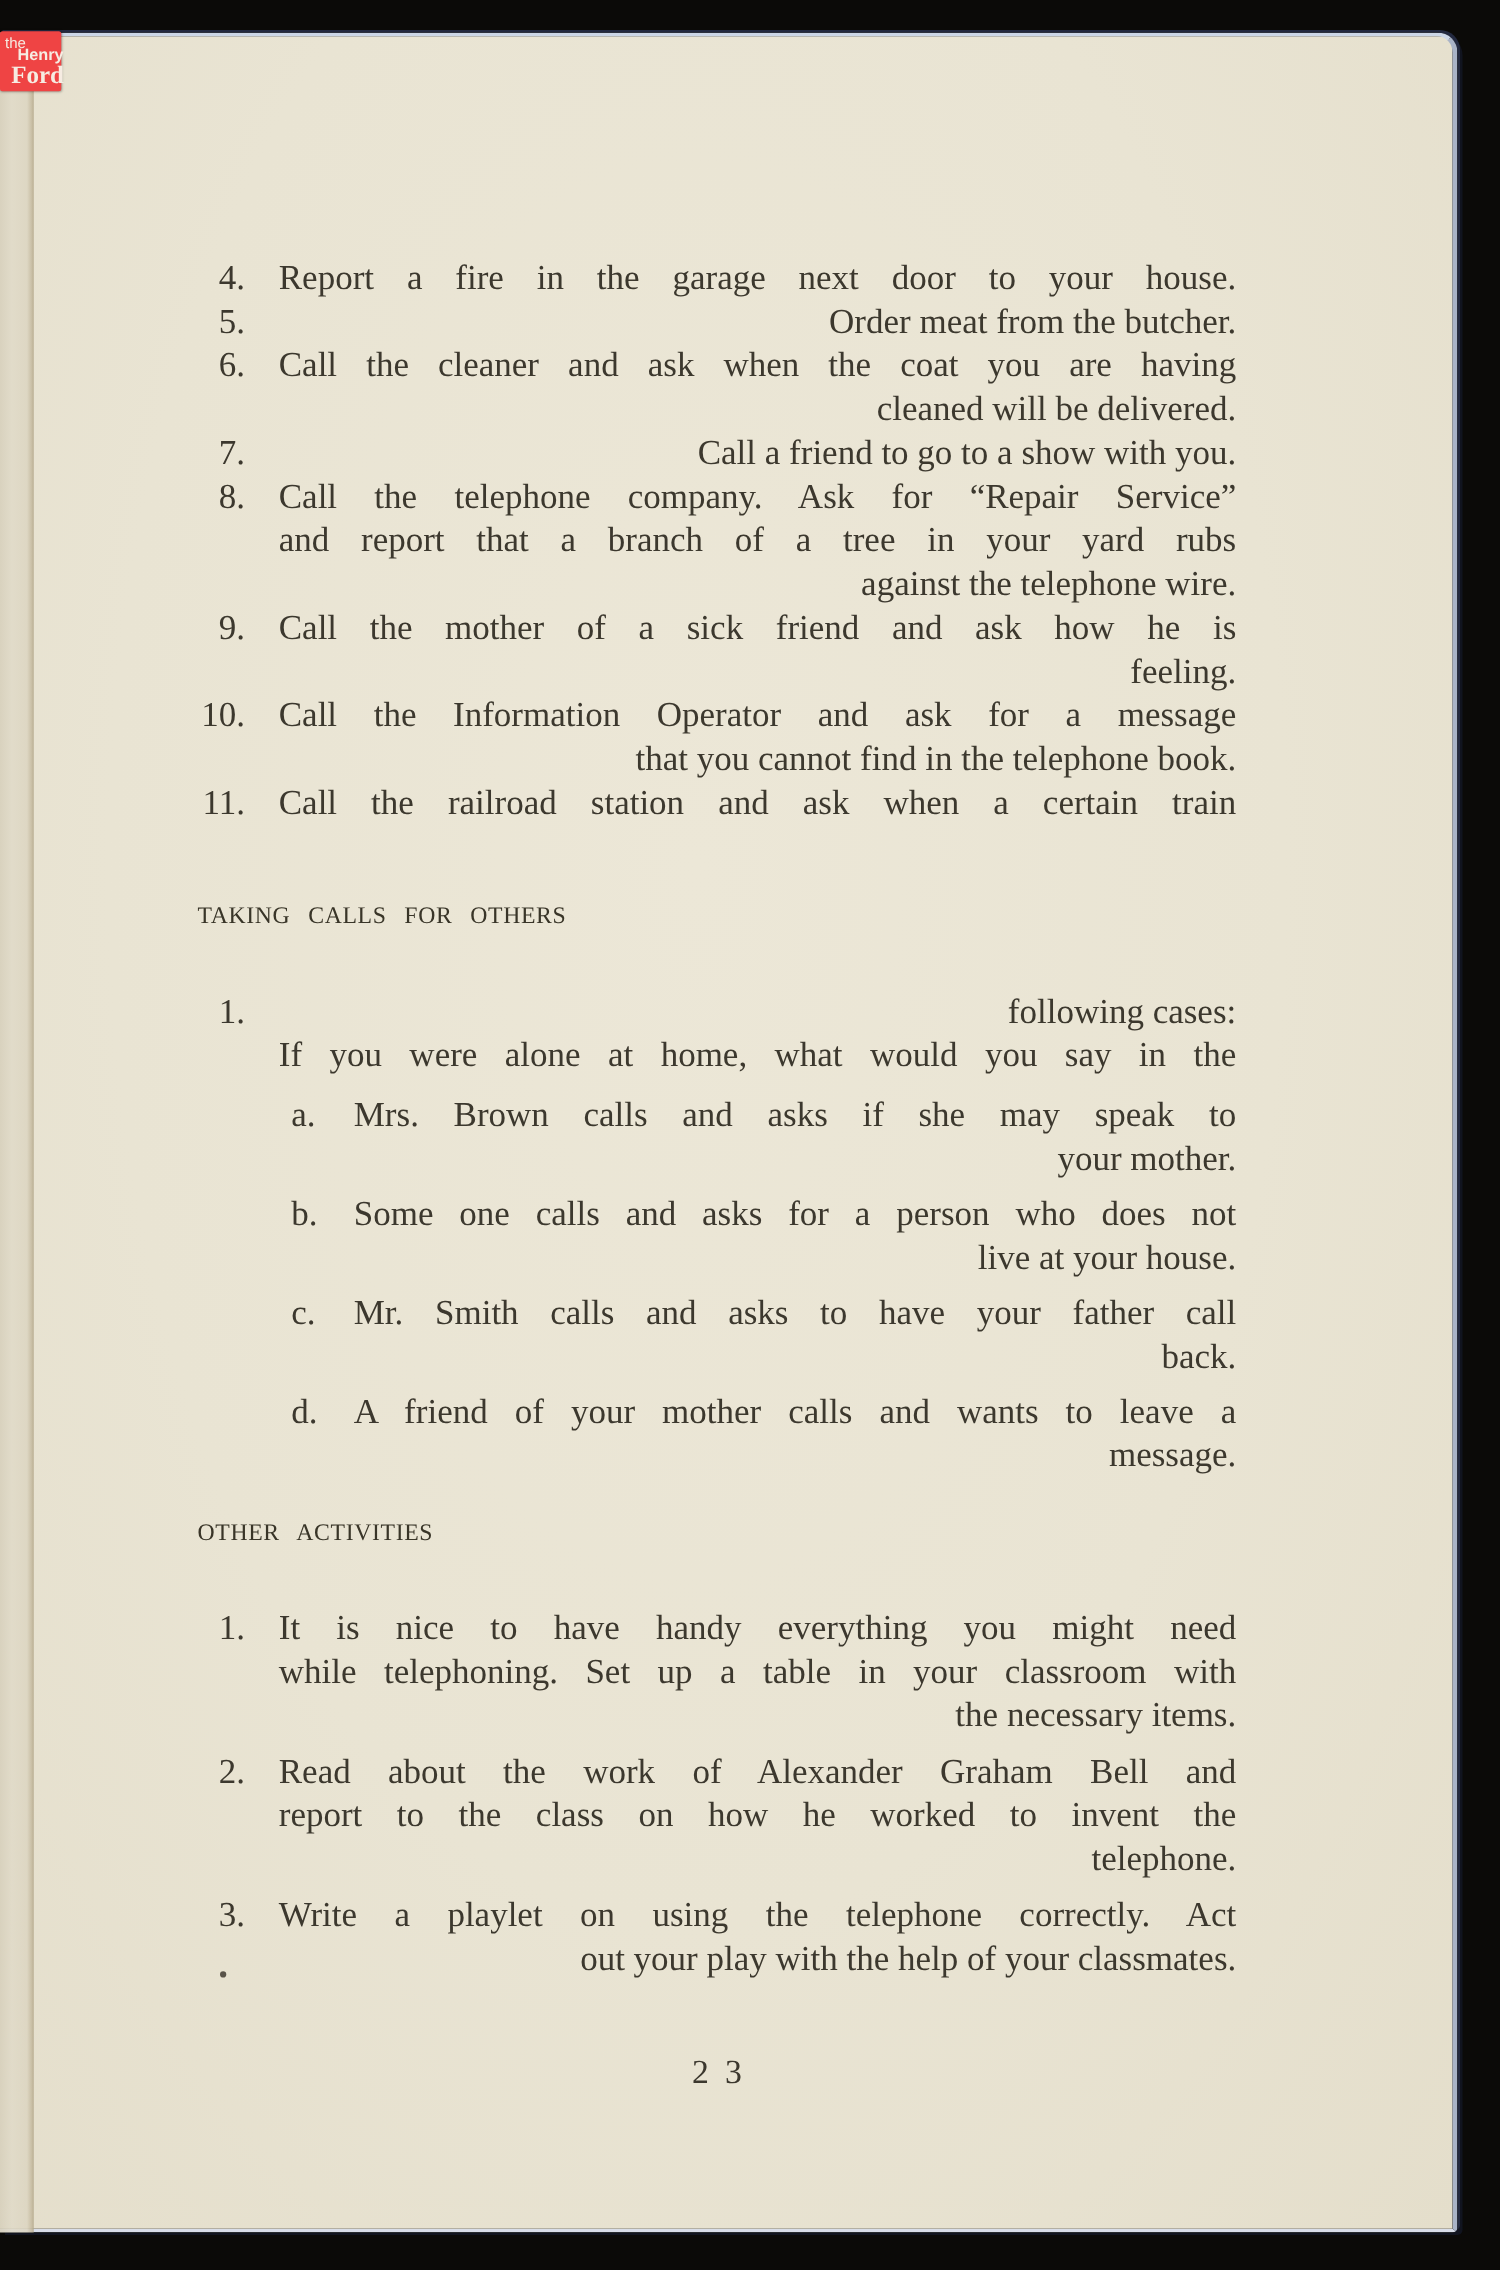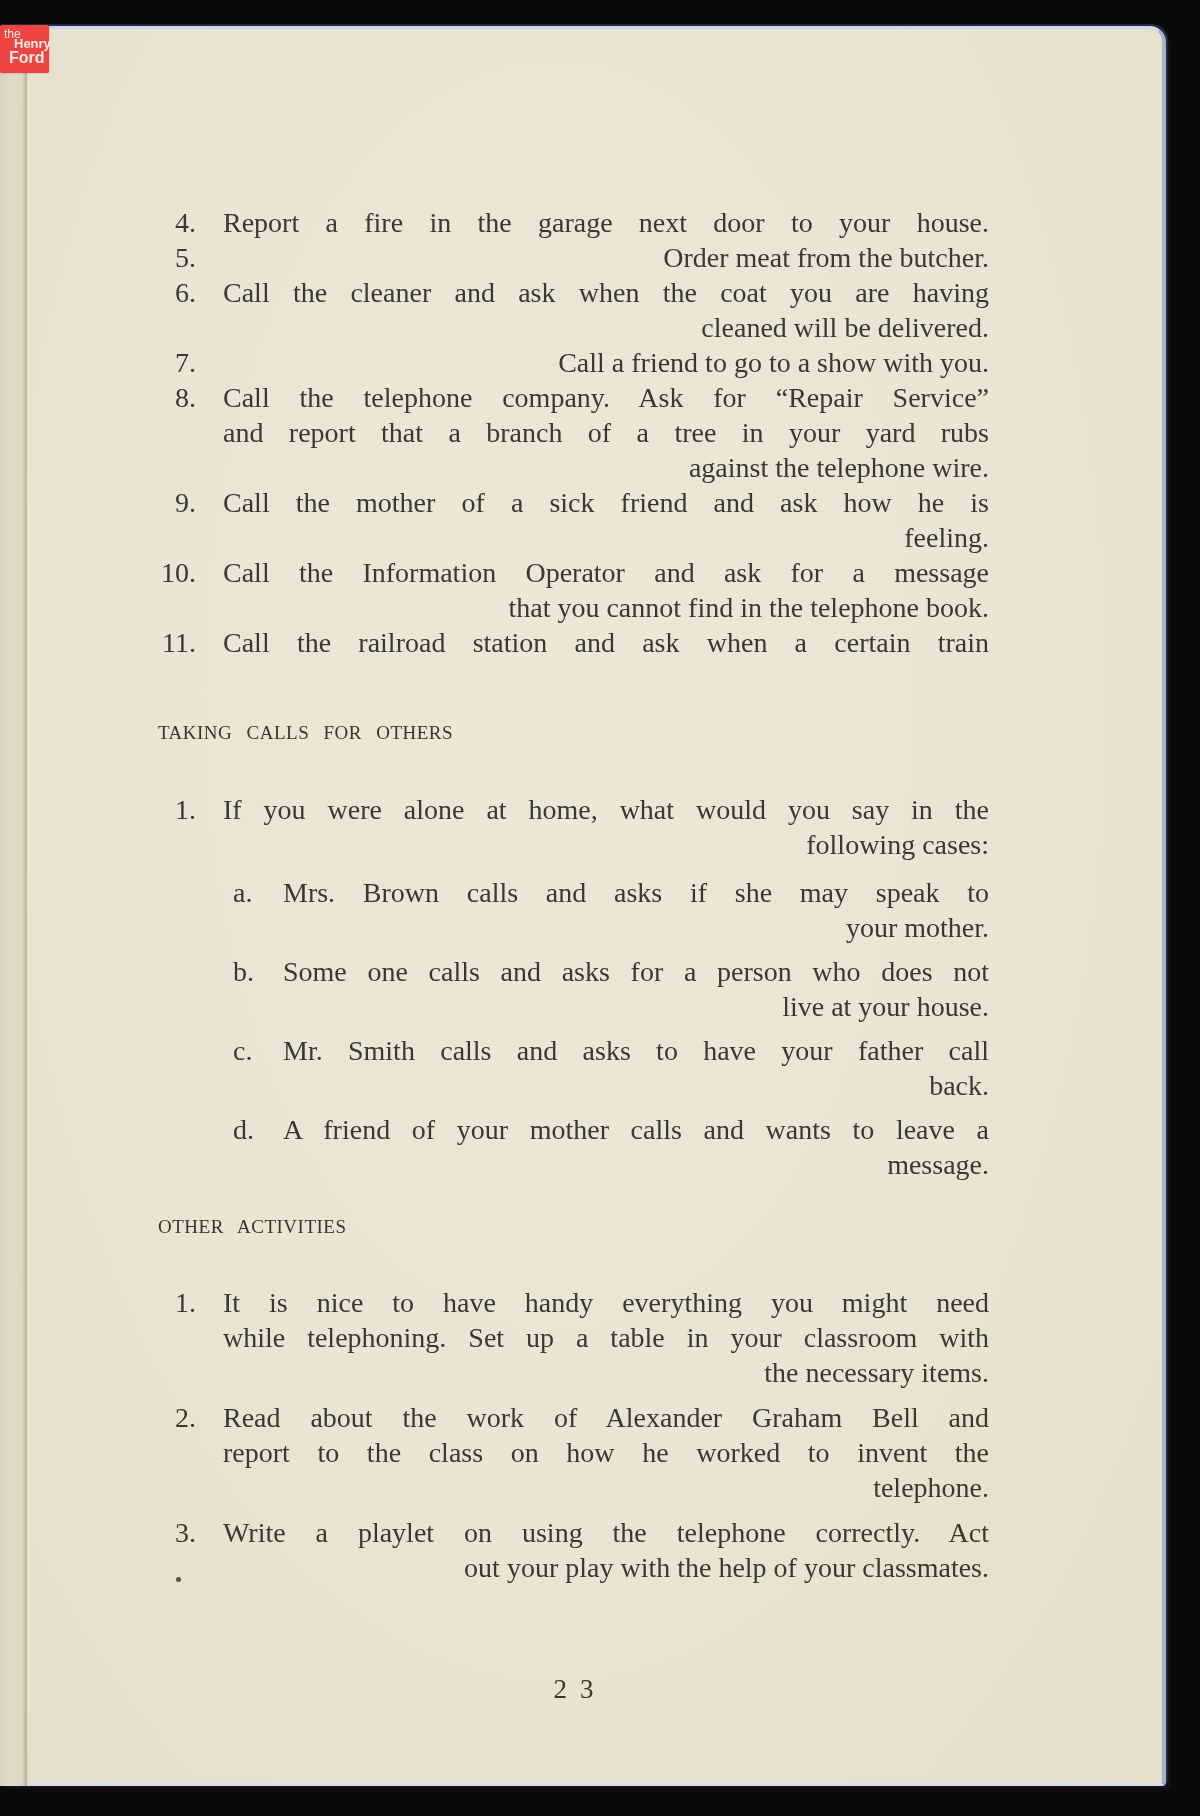--- a/index.html
+++ b/index.html
@@ -29,41 +29,41 @@
     position:absolute;left:0;top:25px;width:49px;height:48px;
     background:#ef4444;
     border-radius:2px;
     color:#f6ece2;
     font-family:"Liberation Sans", sans-serif;
     z-index:10;
     box-shadow:0 0 2px rgba(0,0,0,.35);
   }
   .logo .the{position:absolute;left:4px;top:2px;font-size:12px;font-weight:normal;letter-spacing:0;}
   .logo .henry{position:absolute;left:14px;top:11px;font-size:13px;font-weight:bold;}
-  .logo .ford{position:absolute;left:9px;top:24px;font-size:16px;font-weight:bold;}
+  .logo .ford{position:absolute;left:9px;top:24px;font-size:20px;font-weight:bold;font-family:Liberation Serif, serif;}
   .content{position:absolute;left:0;top:0;width:1200px;height:1816px;}
   .sec{position:absolute;color:#3c382e;font-size:28px;line-height:35px;}
   .heading{
     position:absolute;left:158px;color:#393528;
     font-size:19px;line-height:34px;letter-spacing:.5px;word-spacing:9px;
   }
   .numlist{left:154px;width:835px;}
   .numlist .item{display:flex;}
   .numlist .num{width:42px;text-align:right;margin-right:7px;flex:none;}
   .caselist{left:233px;width:756px;}
   .caselist .item{display:flex;margin-bottom:9px;}
   .caselist .num{width:22px;text-align:left;margin-right:8px;flex:none;}
   .gap10 .item{margin-bottom:10px;}
   .lines{flex:1;min-width:0;margin-left:20px;}
   .line{height:35px;line-height:35px;text-align:right;}
   .line.j{text-align:justify;text-align-last:justify;}
   .page-number{
     position:absolute;left:158px;top:1642px;width:831px;
     text-align:center;color:#3c382e;font-size:27px;
-    letter-spacing:13px;padding-left:13px;box-sizing:border-box;margin-top:32px;
+    letter-spacing:13px;padding-left:13px;box-sizing:border-box;
   }
   .artifact-dot{
     position:absolute;left:176px;top:1577px;width:5px;height:5px;
     border-radius:50%;background:#49443a;opacity:.9;
   }
 </style>
 </head>
 <body>
 
 <div class="page"></div>
@@ -132,22 +132,22 @@
         </div>
       </div>
     </div>
 
   <div class="heading" style="top:716px;">TAKING CALLS FOR OTHERS</div>
 
   <div class="sec numlist" style="top:792px;">
       <div class="item">
         <div class="num">1.</div>
         <div class="lines">
+          <div class="line">following cases:</div>
           <div class="line j">If you were alone at home, what would you say in the</div>
-          <div class="line">following cases:</div>
         </div>
       </div>
     </div>
 
   <div class="sec caselist" style="top:875px;">
       <div class="item">
         <div class="num">a.</div>
         <div class="lines">
           <div class="line j">Mrs. Brown calls and asks if she may speak to</div>
           <div class="line">your mother.</div>

